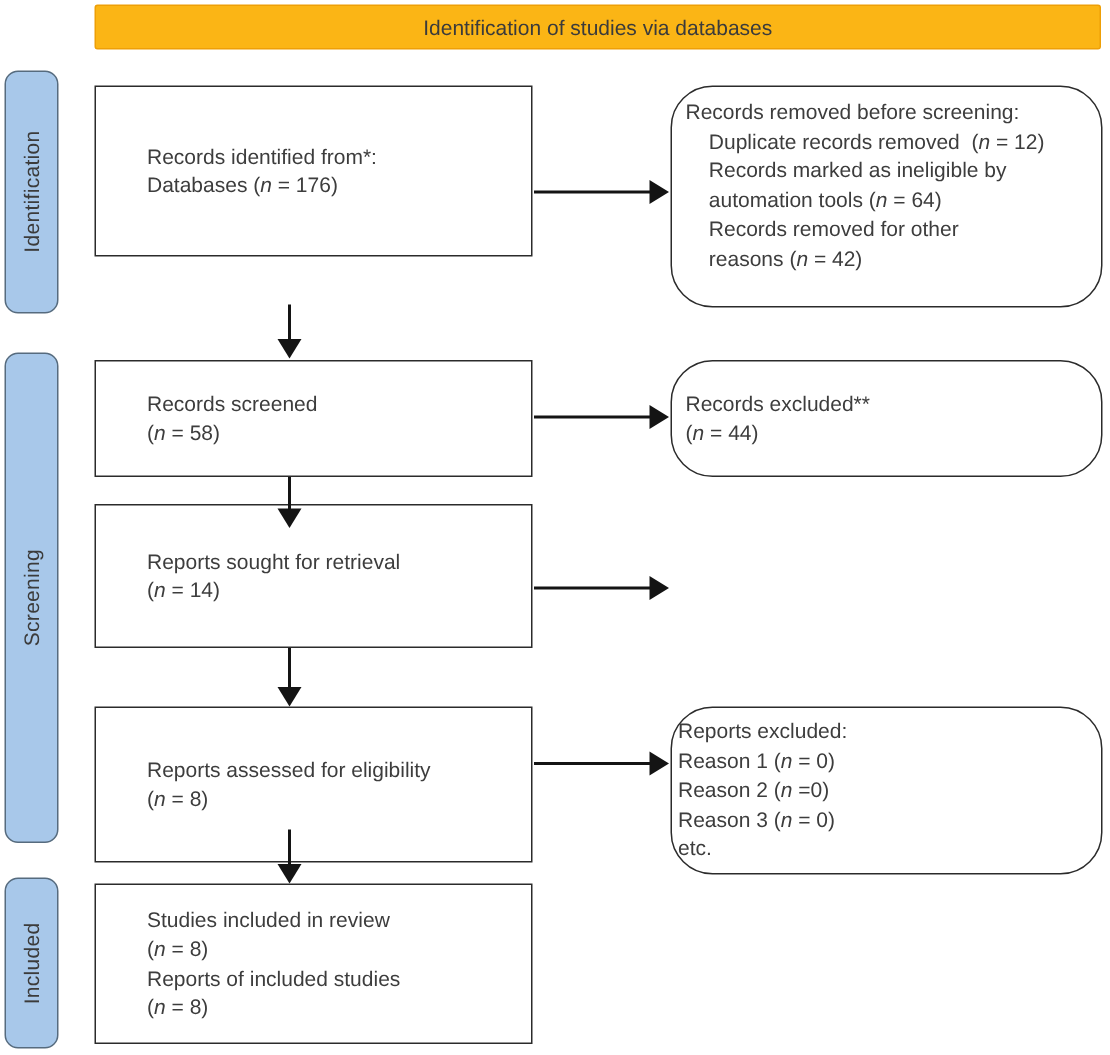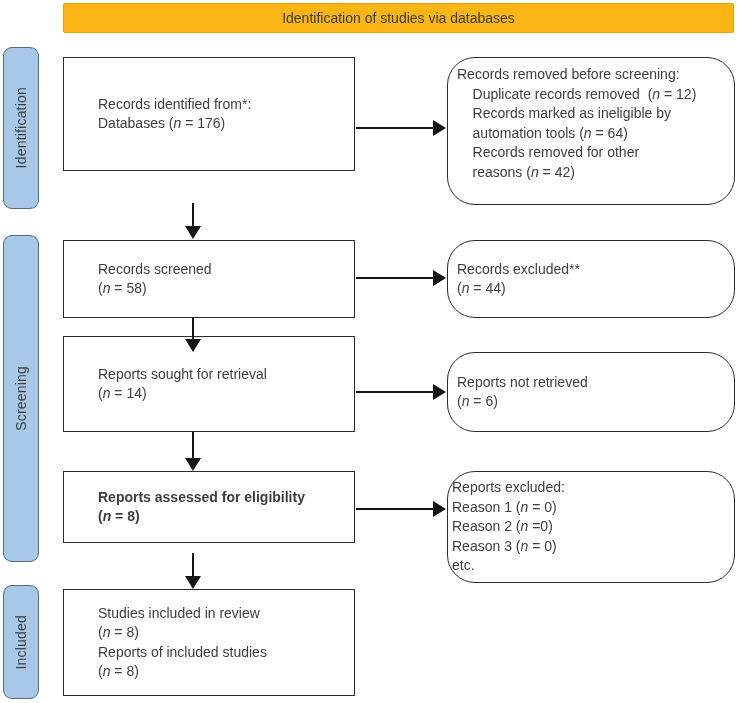--- a/index.html
+++ b/index.html
@@ -58,21 +58,21 @@
     font-size:14px;line-height:19.5px;
   }
   .fbox .ln{white-space:pre-wrap;}
   .col-left{left:63px;width:292px;}
   .col-right{left:447px;width:288px;border-radius:28px;}
   .pad-main{padding-left:34px;padding-right:6px;}
   .pad-side{padding-left:9px;padding-right:4px;}
   .box-b1{top:57px;height:114px;}
   .box-b2{top:240px;height:78px;}
   .box-b3{top:336px;height:96px;}
-  .box-b4{top:471px;height:72px;font-weight:bold;}
+  .box-b4{top:471px;height:104px;}
   .box-b5{top:589px;height:107px;}
   .box-r1{top:57px;height:148px;justify-content:flex-start;padding-top:7px;}
   .box-r2{top:240px;height:78px;}
   .box-r3{top:352px;height:80px;}
   .box-r4{top:471px;height:112px;padding-left:4px;}
 
   
   .harrow{position:absolute;left:356px;width:90px;height:16px;}
   .harrow .shaft{position:absolute;left:0;right:11px;top:7px;height:2px;background:var(--arrow);}
   .harrow .head{position:absolute;right:0;top:0;width:0;height:0;
@@ -123,24 +123,20 @@
     </div>
   <div class="fbox col-right pad-side box-r2">
       <div class="ln">Records excluded**</div>
       <div class="ln">(<i>n</i> = 44)</div>
     </div>
 
   <div class="fbox col-left pad-main box-b3">
       <div class="ln">Reports sought for retrieval</div>
       <div class="ln">(<i>n</i> = 14)</div>
     </div>
-  <div class="fbox col-right pad-side box-r3">
-      <div class="ln">Reports not retrieved</div>
-      <div class="ln">(<i>n</i> = 6)</div>
-    </div>
 
   <div class="fbox col-left pad-main box-b4">
       <div class="ln">Reports assessed for eligibility</div>
       <div class="ln">(<i>n</i> = 8)</div>
     </div>
   <div class="fbox col-right box-r4">
       <div class="ln">Reports excluded:</div>
       <div class="ln">Reason 1 (<i>n</i> = 0)</div>
       <div class="ln">Reason 2 (<i>n</i> =0)</div>
       <div class="ln">Reason 3 (<i>n</i> = 0)</div>

